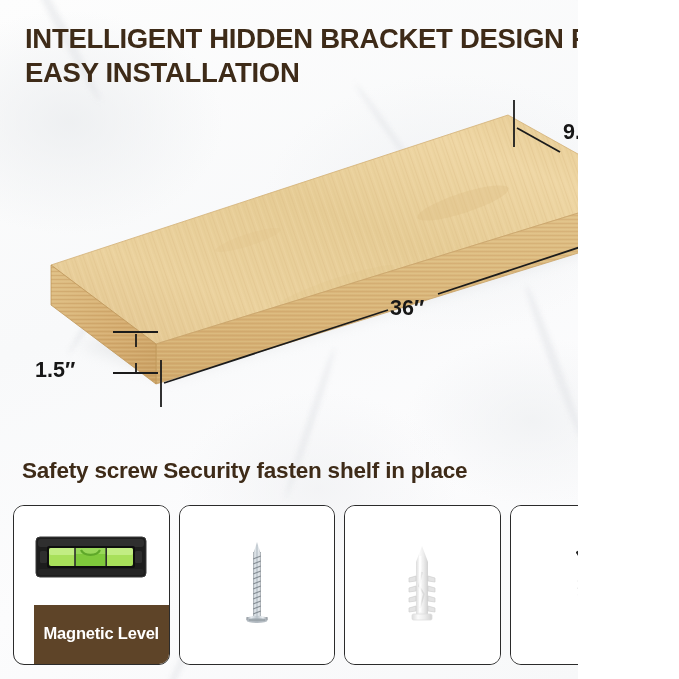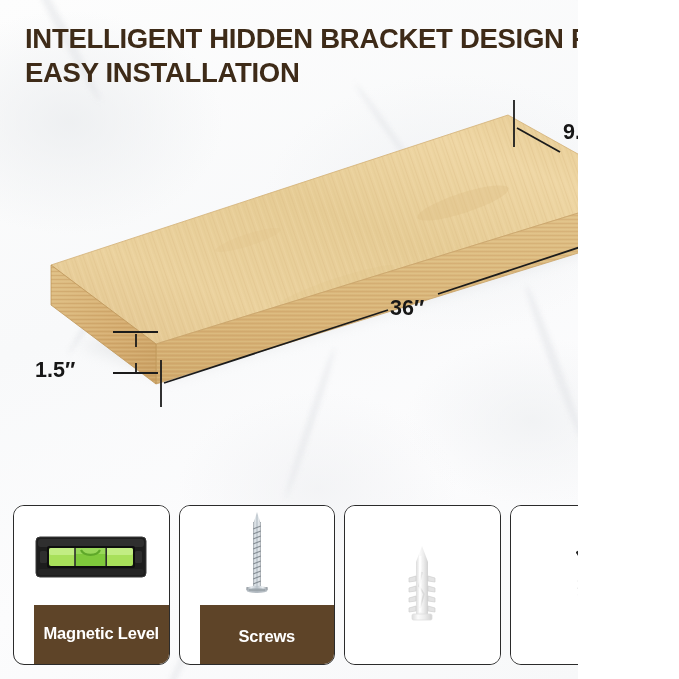--- a/index.html
+++ b/index.html
@@ -230,20 +230,21 @@
       <g stroke="#1b1b1b" stroke-width="1.8" fill="none" stroke-linecap="butt">
         <line x1="105" y1="237" x2="150" y2="237"></line>
         <line x1="105" y1="278" x2="150" y2="278"></line>
         <line x1="128" y1="239" x2="128" y2="252"></line>
         <line x1="128" y1="268" x2="128" y2="277"></line>
       </g>
       <text x="27" y="282" font-family="Liberation Sans, sans-serif" font-size="21.5" font-weight="bold" fill="#171717">1.5″</text>
     </svg>
   </div>
 
+  <div id="subhead">Safety screw Security fasten shelf in place</div>
 
   <div id="cards">
 
     <div class="card">
       <div class="card-icon">
         <svg width="112" height="48" viewBox="0 0 112 48">
           <rect x="1" y="4" width="110" height="40" rx="4" fill="#1d1d1d"></rect>
           <rect x="1" y="4" width="110" height="40" rx="4" fill="none" stroke="#3a3a3a" stroke-width="1"></rect>
           <rect x="3" y="6" width="106" height="8" rx="3" fill="#343434" opacity="0.8"></rect>
           <rect x="12" y="13" width="88" height="22" rx="2" fill="#0e0e0e"></rect>
@@ -293,21 +294,20 @@
             <line x1="17.2" y1="70" x2="24.8" y2="67"></line>
             <line x1="17.2" y1="75" x2="24.8" y2="72"></line>
           </g>
 
           <ellipse cx="21" cy="80" rx="10.5" ry="3.2" fill="url(#steel)"></ellipse>
           <rect x="10.5" y="78" width="21" height="3" fill="url(#steel)"></rect>
           <ellipse cx="21" cy="81.5" rx="10.5" ry="2.6" fill="#aab3ba" opacity="0.85"></ellipse>
           <line x1="13" y1="81" x2="29" y2="81" stroke="#818a91" stroke-width="0.8"></line>
         </svg>
       </div>
-      <div class="card-label">Screws</div>
     </div>
 
     <div class="card">
       <div class="card-icon">
         <svg width="50" height="90" viewBox="0 0 50 90">
           <defs>
             <linearGradient id="plastic" x1="0" y1="0" x2="1" y2="0">
               <stop offset="0%" stop-color="#dcdcdc"></stop>
               <stop offset="30%" stop-color="#fbfbfb"></stop>
               <stop offset="62%" stop-color="#ededed"></stop>

